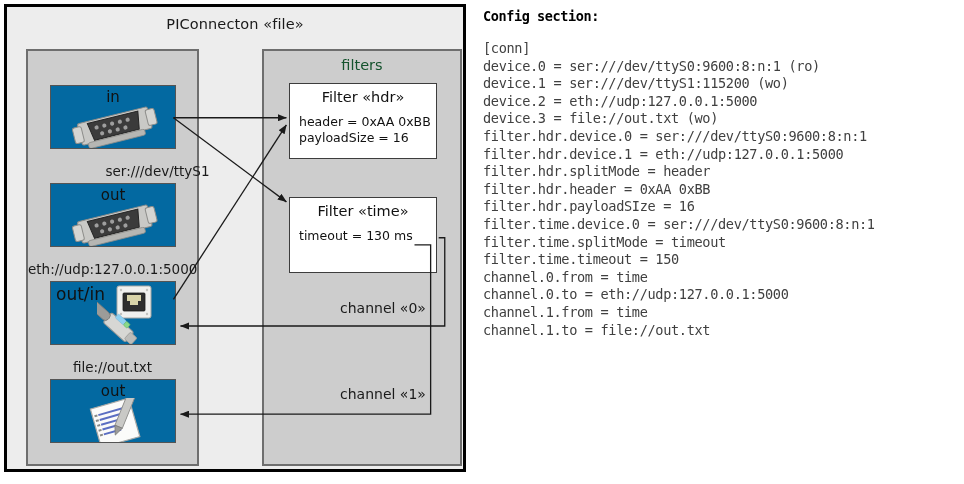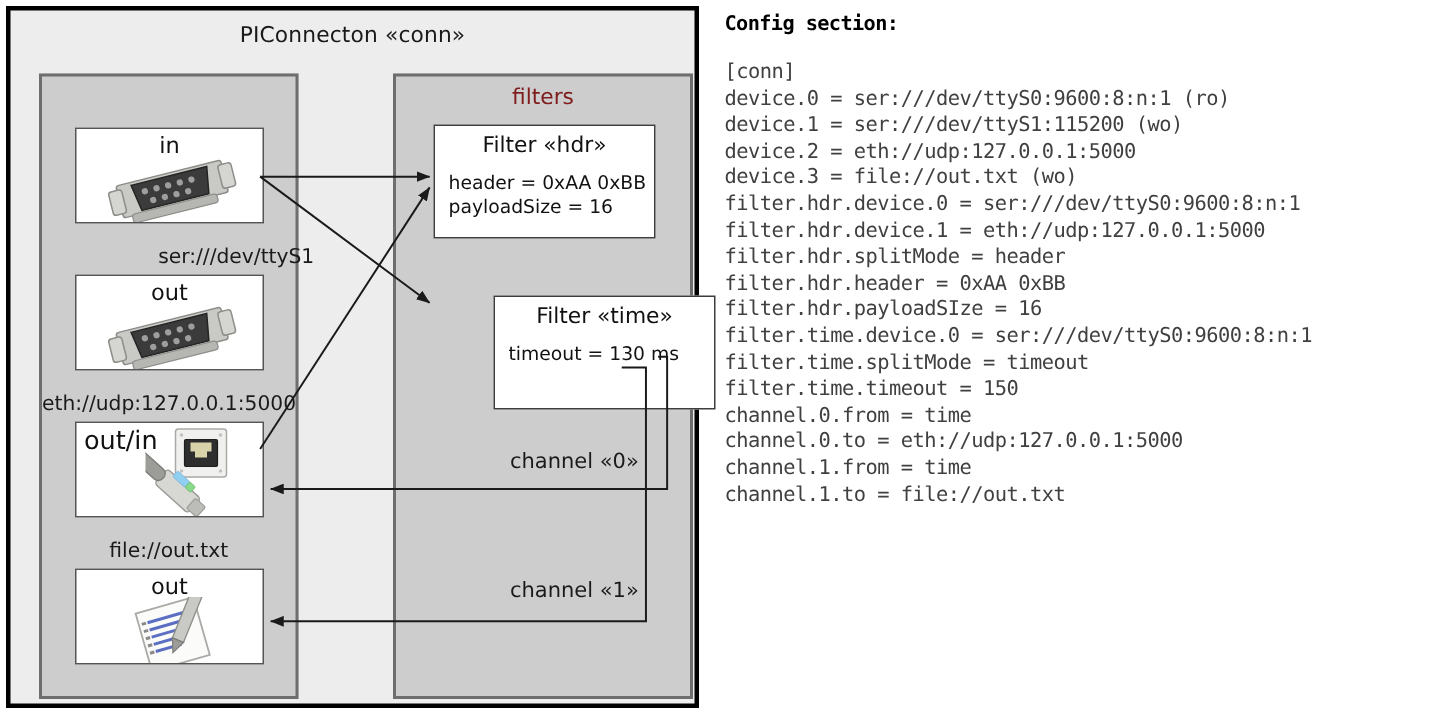--- a/index.html
+++ b/index.html
@@ -53,34 +53,34 @@
   .group-filters {
     left: 255px; top: 42px;
     width: 200px; height: 417px;
   }
   .group-title {
     position: absolute;
     left: 0; top: 6px;
     width: 100%;
     text-align: center;
     font-size: 14.5px;
-    color: #7f1d1d;
+    color: #14532d;
   }
 
   
   .dev-label {
     position: absolute;
     font-size: 13.5px;
     color: #1a1a1a;
     white-space: nowrap;
     text-align: center;
   }
   .dev-card {
     position: absolute;
-    background: #ffffff;
+    background: #0369a1;
     border: 1.5px solid #545454;
     box-sizing: border-box;
     overflow: hidden;
   }
   .dev-dir {
     position: absolute;
     top: 2px;
     width: 100%;
     text-align: center;
     font-size: 15px;
@@ -165,21 +165,21 @@
     letter-spacing: -0.35px;
   }
 </style>
 </head>
 <body>
 
 <div id="root">
 
   <div class="outer-frame">
 
-    <div class="outer-title">PIConnecton «conn»</div>
+    <div class="outer-title">PIConnecton «file»</div>
 
     <div class="group group-devices">
 
       <div class="dev-card" style="left:22px; top:34px; width:126px; height:64px;">
         <div class="dev-dir">in</div>
         <svg class="dev-icon" style="left:18px; top:20px;" width="92" height="42" viewBox="0 0 92 42">
           <g transform="rotate(-14 46 21)">
             <rect x="10" y="9" width="72" height="22" rx="2" fill="#c9c9c6" stroke="#8d8d8a" stroke-width="1"></rect>
             <rect x="4" y="12" width="9" height="16" rx="2" fill="#d5d5d2" stroke="#8d8d8a" stroke-width="1"></rect>
             <rect x="79" y="12" width="9" height="16" rx="2" fill="#d5d5d2" stroke="#8d8d8a" stroke-width="1"></rect>
@@ -276,21 +276,21 @@
       <div class="group-title">filters</div>
 
       <div class="filter-box" style="left:25px; top:32px; width:148px; height:76px;">
         <div class="filter-title">Filter «hdr»</div>
         <div class="filter-props">
           <div>header = 0xAA 0xBB</div>
           <div>payloadSize = 16</div>
         </div>
       </div>
 
-      <div class="filter-box" style="left:25px; top:146px; width:148px; height:76px;margin-left:40px;">
+      <div class="filter-box" style="left:25px; top:146px; width:148px; height:76px;">
         <div class="filter-title">Filter «time»</div>
         <div class="filter-props">
           <div>timeout = 130 ms</div>
         </div>
       </div>
 
       <div class="channel-label" style="left:76px; top:249px;">channel «0»</div>
       <div class="channel-label" style="left:76px; top:335px;">channel «1»</div>
     </div>
 

